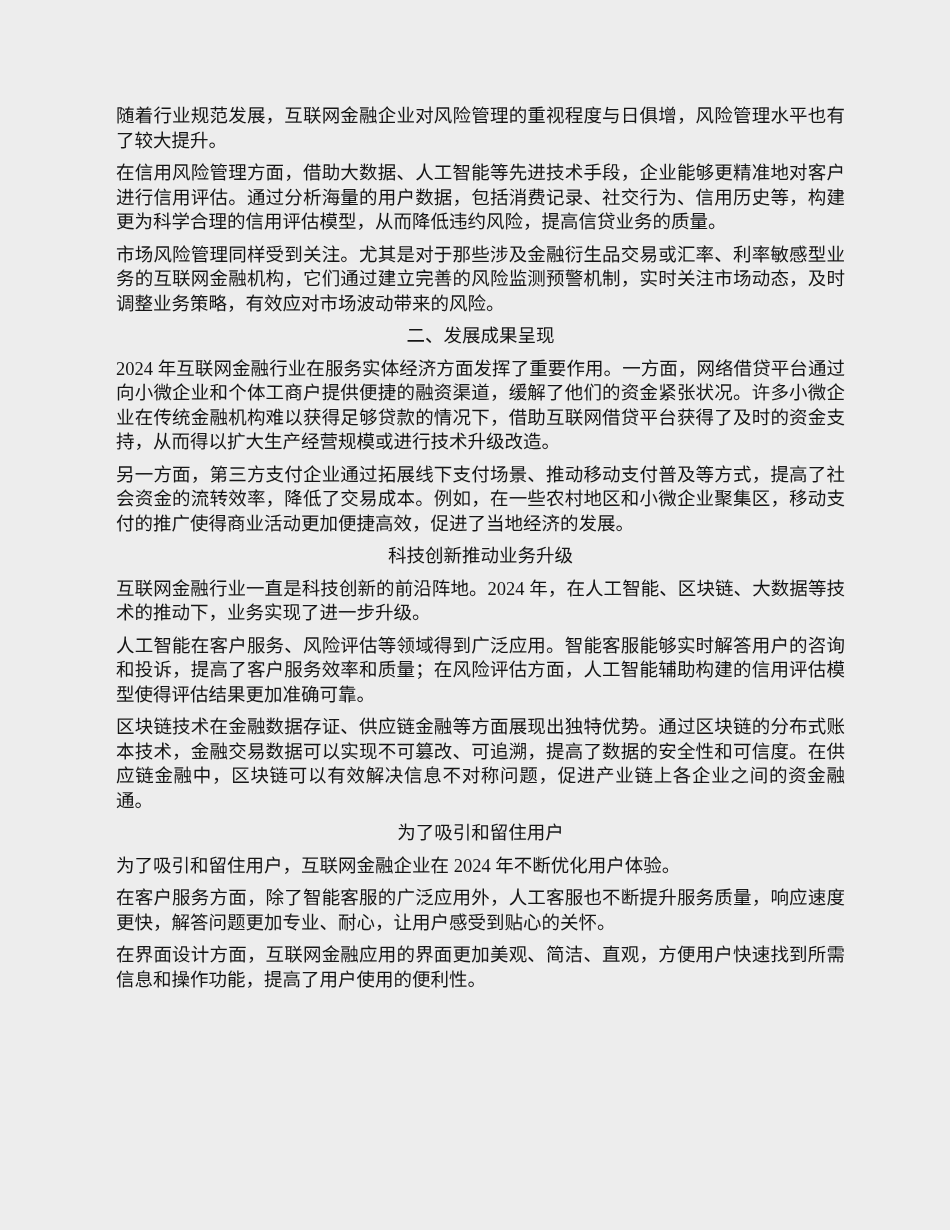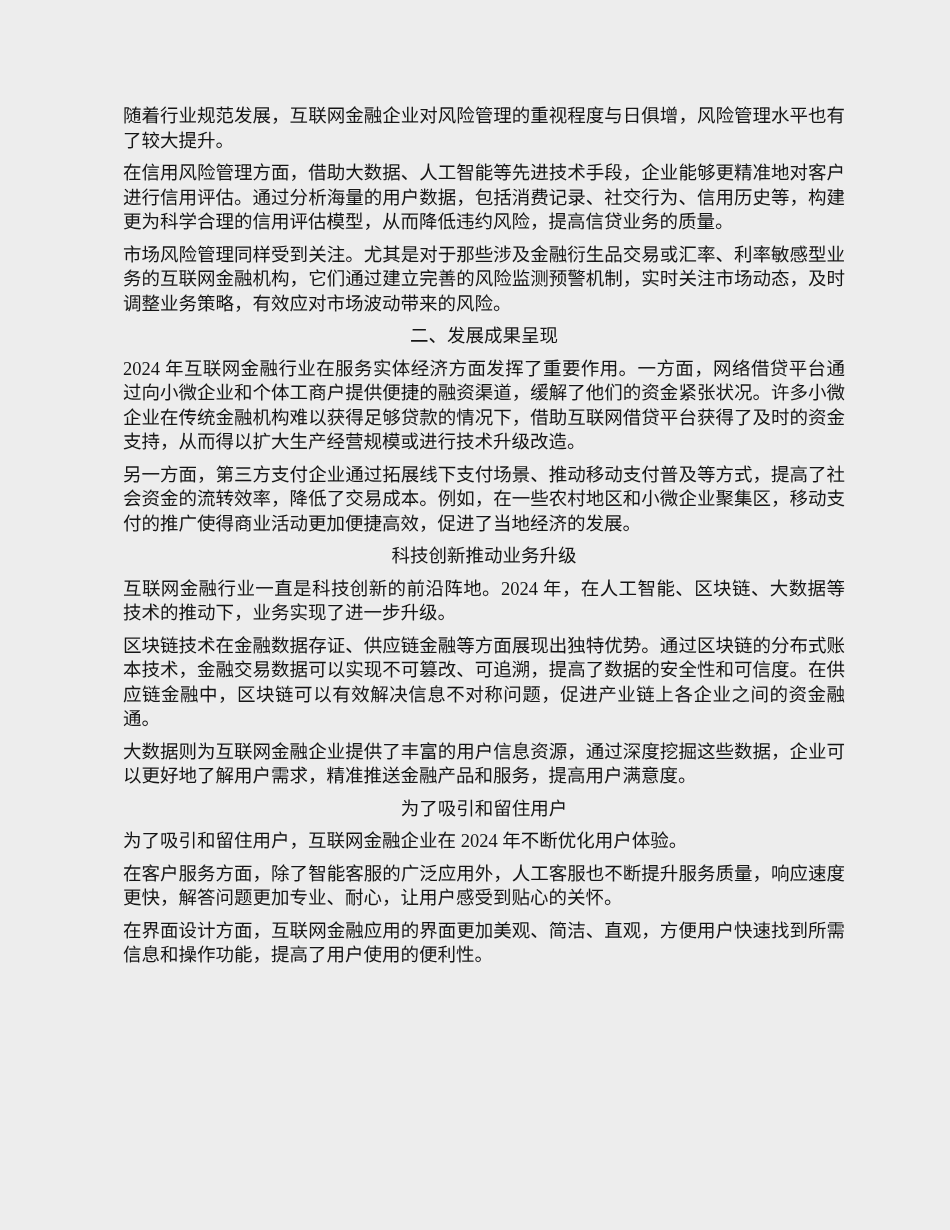--- a/index.html
+++ b/index.html
@@ -21,40 +21,40 @@
   }
   .doc-body {
     width: 733px;
     color: #151515;
     font-size: 18.5px;
     line-height: 24.5px;
     text-align: justify;
     word-break: break-all;
   }
   .doc-body p.block {
-    margin: 0 0 8px 11px;
+    margin: 0 0 8px 4px;
     padding: 0;
   }
   .doc-body p.heading {
     text-align: center;
   }
 </style>
 </head>
 <body style="background: rgb(237, 237, 237);">
 
 <div class="doc-canvas">
   <div class="doc-body" id="doc-body" style="color: rgb(21, 21, 21);">
       <p class="block paragraph">随着行业规范发展，互联网金融企业对风险管理的重视程度与日俱增，风险管理水平也有了较大提升。</p>
       <p class="block paragraph">在信用风险管理方面，借助大数据、人工智能等先进技术手段，企业能够更精准地对客户进行信用评估。通过分析海量的用户数据，包括消费记录、社交行为、信用历史等，构建更为科学合理的信用评估模型，从而降低违约风险，提高信贷业务的质量。</p>
       <p class="block paragraph">市场风险管理同样受到关注。尤其是对于那些涉及金融衍生品交易或汇率、利率敏感型业务的互联网金融机构，它们通过建立完善的风险监测预警机制，实时关注市场动态，及时调整业务策略，有效应对市场波动带来的风险。</p>
       <p class="block heading">二、发展成果呈现</p>
       <p class="block paragraph">2024 年互联网金融行业在服务实体经济方面发挥了重要作用。一方面，网络借贷平台通过向小微企业和个体工商户提供便捷的融资渠道，缓解了他们的资金紧张状况。许多小微企业在传统金融机构难以获得足够贷款的情况下，借助互联网借贷平台获得了及时的资金支持，从而得以扩大生产经营规模或进行技术升级改造。</p>
       <p class="block paragraph">另一方面，第三方支付企业通过拓展线下支付场景、推动移动支付普及等方式，提高了社会资金的流转效率，降低了交易成本。例如，在一些农村地区和小微企业聚集区，移动支付的推广使得商业活动更加便捷高效，促进了当地经济的发展。</p>
       <p class="block heading">科技创新推动业务升级</p>
       <p class="block paragraph">互联网金融行业一直是科技创新的前沿阵地。2024 年，在人工智能、区块链、大数据等技术的推动下，业务实现了进一步升级。</p>
+      <p class="block paragraph">人工智能在客户服务、风险评估等领域得到广泛应用。智能客服能够实时解答用户的咨询和投诉，提高了客户服务效率和质量；在风险评估方面，人工智能辅助构建的信用评估模型使得评估结果更加准确可靠。</p>
       <p class="block paragraph">区块链技术在金融数据存证、供应链金融等方面展现出独特优势。通过区块链的分布式账本技术，金融交易数据可以实现不可篡改、可追溯，提高了数据的安全性和可信度。在供应链金融中，区块链可以有效解决信息不对称问题，促进产业链上各企业之间的资金融通。</p>
-      <p class="block paragraph">大数据则为互联网金融企业提供了丰富的用户信息资源，通过深度挖掘这些数据，企业可以更好地了解用户需求，精准推送金融产品和服务，提高用户满意度。</p>
       <p class="block heading">为了吸引和留住用户</p>
       <p class="block paragraph">为了吸引和留住用户，互联网金融企业在 2024 年不断优化用户体验。</p>
       <p class="block paragraph">在客户服务方面，除了智能客服的广泛应用外，人工客服也不断提升服务质量，响应速度更快，解答问题更加专业、耐心，让用户感受到贴心的关怀。</p>
       <p class="block paragraph">在界面设计方面，互联网金融应用的界面更加美观、简洁、直观，方便用户快速找到所需信息和操作功能，提高了用户使用的便利性。</p>
     </div>
 </div>
 
 </body></html>

